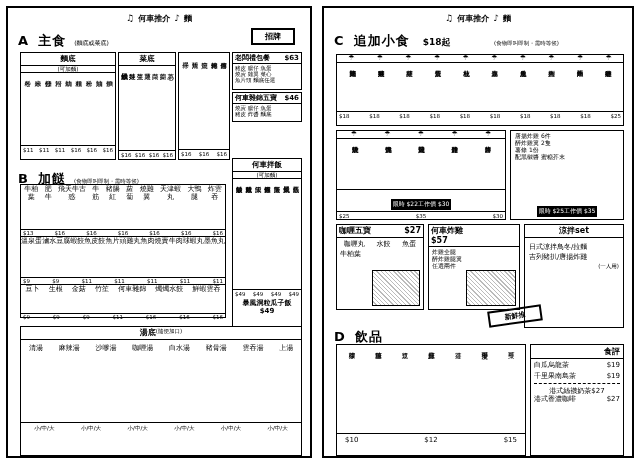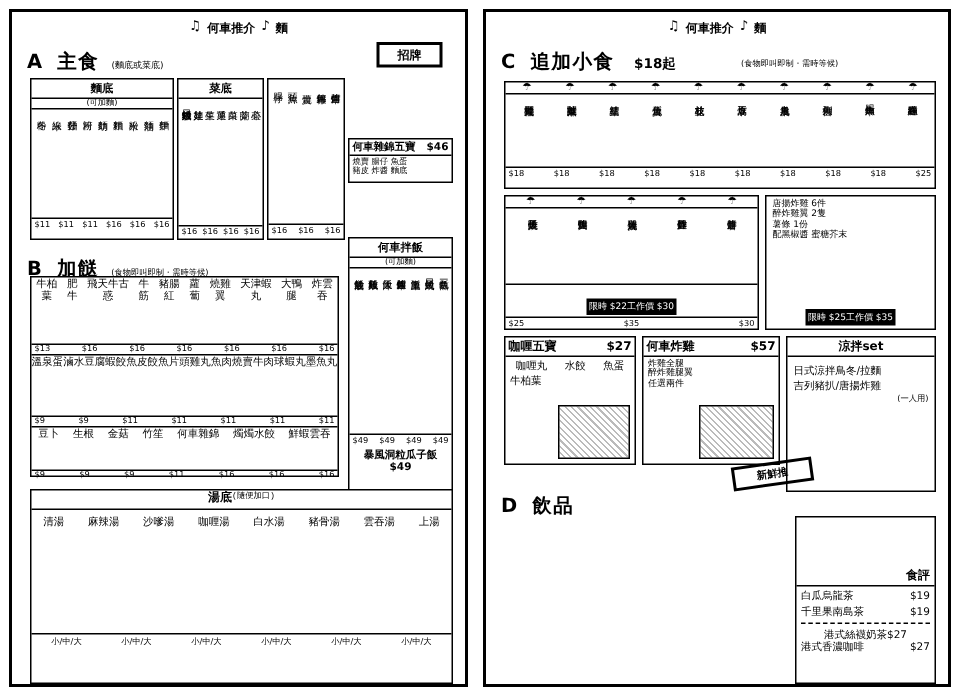--- a/index.html
+++ b/index.html
@@ -108,20 +108,31 @@
         <div>魚片頭</div>
         <div>腸仔</div>
       </div>
       <div class="numrow sep" style="padding-top:1px;">
         <span>$16</span>
         <span>$16</span>
         <span>$16</span>
       </div>
     </div>
 
+    <div class="box" style="left:224px;top:44px;width:70px;height:38px;">
+      <div class="row" style="justify-content:space-between;padding:1px 2px;border-bottom:1px solid #000;">
+        <span class="t7 b">老闆禮包餐</span>
+        <span class="t7 b">$63</span>
+      </div>
+      <div class="tiny" style="padding:1px 2px;">
+        <div>豬皮 腸仔 魚蛋</div>
+        <div>燒賣 雞翼 菜心</div>
+        <div>魚片頭 麵底任選</div>
+      </div>
+    </div>
 
     <div class="box" style="left:224px;top:84px;width:70px;height:30px;">
       <div class="row" style="justify-content:space-between;padding:1px 2px;border-bottom:1px solid #000;">
         <span class="t7 b">何車雜錦五寶</span>
         <span class="t7 b">$46</span>
       </div>
       <div class="tiny" style="padding:1px 2px;">
         <div>燒賣 腸仔 魚蛋</div>
         <div>豬皮 炸醬 麵底</div>
       </div>
@@ -215,21 +226,21 @@
         <span>$9</span>
         <span>$9</span>
         <span>$11</span>
         <span>$16</span>
         <span>$16</span>
         <span>$16</span>
       </div>
     </div>
 
     <div class="box" style="left:12px;top:318px;width:282px;height:130px;">
-      <div class="row" style="justify-content:center;gap:0;border-bottom:1px solid #000;padding:1px 0;font-family:Liberation Mono, monospace;">
+      <div class="row" style="justify-content:center;gap:0;border-bottom:1px solid #000;padding:1px 0;">
         <span class="t8 b">湯底</span>
         <span class="tiny">(隨便加口)</span>
       </div>
       <div class="hcols" style="height:78px;padding-top:4px;">
         <div class="t7 ctr">清湯</div>
         <div class="t7 ctr">麻辣湯</div>
         <div class="t7 ctr">沙嗲湯</div>
         <div class="t7 ctr">咖喱湯</div>
         <div class="t7 ctr">白水湯</div>
         <div class="t7 ctr">豬骨湯</div>
@@ -348,21 +359,21 @@
       <div class="row" style="justify-content:space-around;padding:2px 1px;">
         <span class="t7">咖喱丸</span>
         <span class="t7">水餃</span>
         <span class="t7">魚蛋</span>
       </div>
       <div class="t7" style="padding-left:3px;">牛柏葉</div>
       <div class="imgph" style="position:absolute;right:3px;bottom:3px;width:46px;height:34px;"></div>
     </div>
 
     <div class="box" style="left:104px;top:216px;width:92px;height:86px;">
-      <div class="row" style="justify-content:space-between;padding:1px 2px;border-bottom:1px solid #000;">
+      <div class="row" style="justify-content:space-between;padding:1px 2px;border-bottom:1px solid #000;flex-direction:column;">
         <span class="t8 b">何車炸雞</span>
         <span class="t8 b">$57</span>
       </div>
       <div class="t6" style="padding:2px 3px;">
         <div>炸雞全腿</div>
         <div>醉炸雞腿翼</div>
         <div>任選兩件</div>
       </div>
       <div class="imgph" style="position:absolute;right:3px;bottom:3px;width:48px;height:34px;"></div>
     </div>
@@ -377,24 +388,40 @@
     </div>
     <div class="stampbox rot" style="position:absolute;left:164px;top:300px;width:44px;font-size:7px;">
       <span>新鮮推</span>
     </div>
 
     <div style="position:absolute;left:10px;top:318px;">
       <span class="sect-title">D</span>
       <span class="sect-title" style="margin-left:4px;">飲品</span>
     </div>
 
+    <div class="box" style="left:12px;top:336px;width:190px;height:112px;">
+      <div class="vcols" style="height:88px;">
+        <div>可樂</div>
+        <div>零度可樂</div>
+        <div>芬達</div>
+        <div>忌廉蘇打</div>
+        <div>豆漿</div>
+        <div>無糖涼茶</div>
+        <div>檸檬茶</div>
+      </div>
+      <div class="row sep" style="justify-content:space-between;padding:2px 8px;font-size:7px;">
+        <span>$10</span>
+        <span>$12</span>
+        <span>$15</span>
+      </div>
+    </div>
 
     <div class="box" style="left:206px;top:336px;width:94px;height:112px;">
       <div class="row" style="justify-content:flex-end;border-bottom:1px solid #000;">
-        <span class="stampbox" style="border:none;margin-top:32px;">食評</span>
+        <span class="stampbox" style="border:none;">食評</span>
       </div>
       <div class="row" style="justify-content:space-between;padding:2px 3px;">
         <span class="t7">白瓜烏龍茶</span>
         <span class="t7">$19</span>
       </div>
       <div class="row" style="justify-content:space-between;padding:0 3px;">
         <span class="t7">千里果南島茶</span>
         <span class="t7">$19</span>
       </div>
       <div class="dashed" style="margin:3px 3px;"></div>

